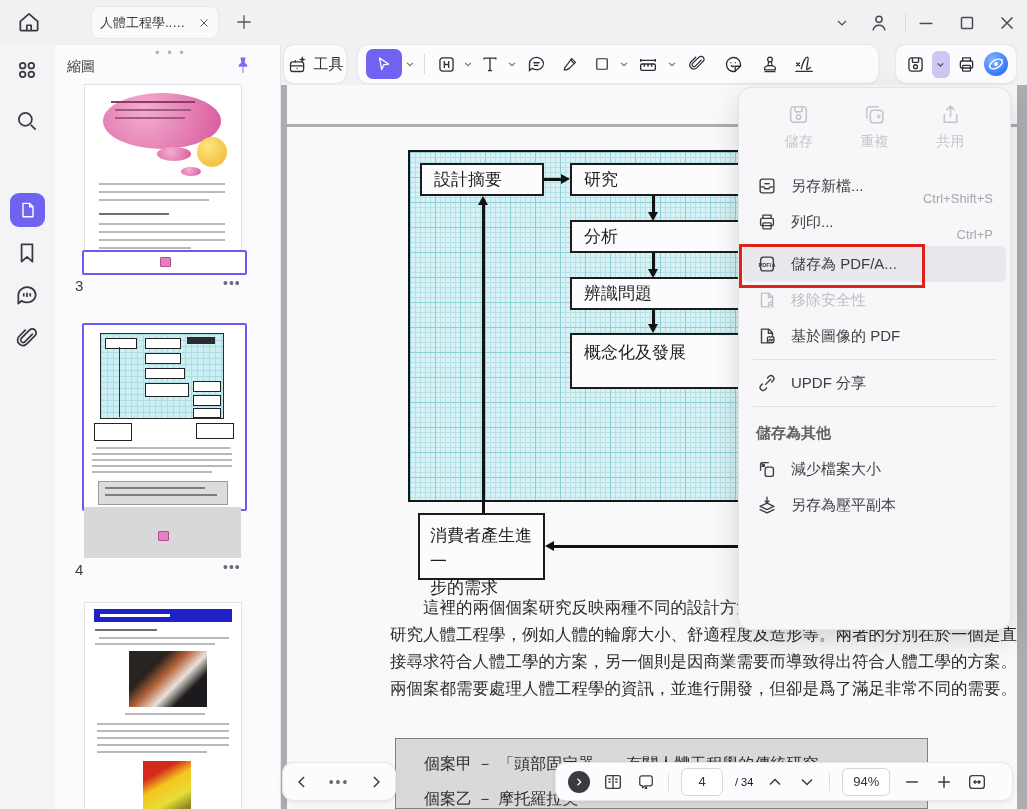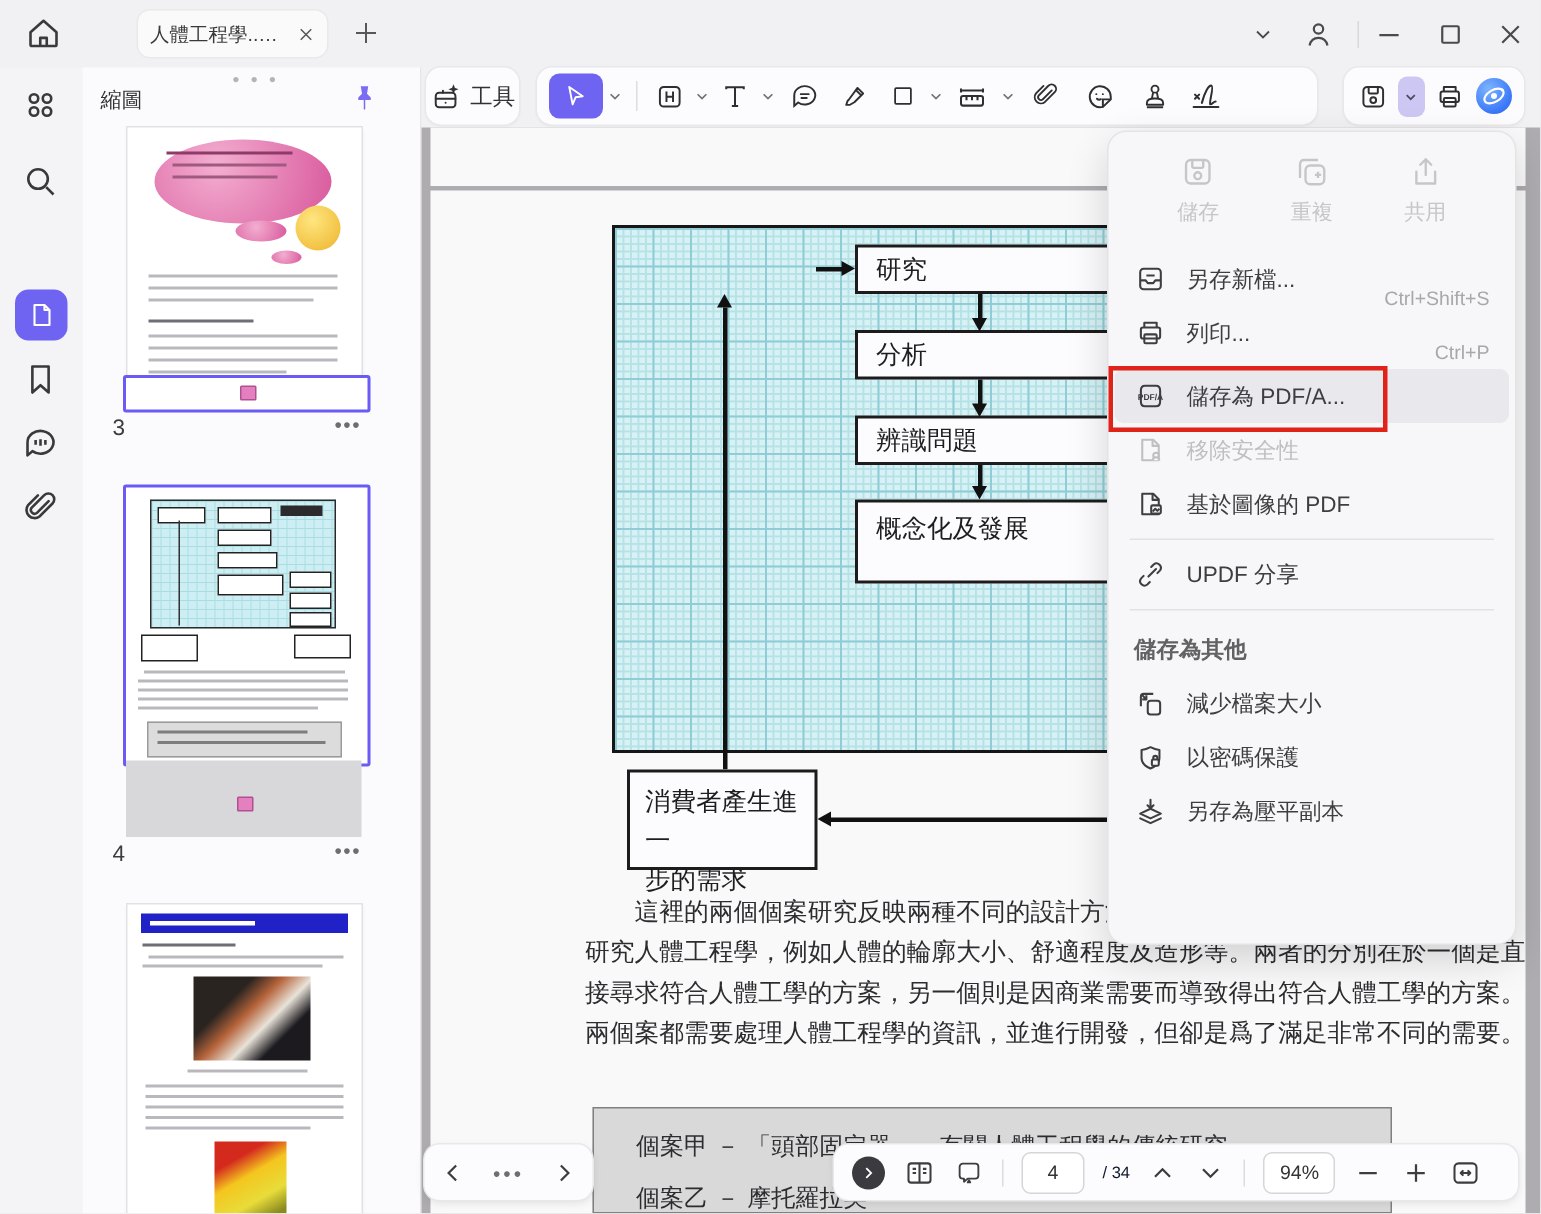--- a/index.html
+++ b/index.html
@@ -290,20 +290,23 @@
 
     </div>
   </div>
 
   <div class="docarea">
     <div class="page3"></div>
     <div class="page4">
 
       <div class="grid"></div>
 
+      <div class="fbox" style="left:133px;top:36px;width:124px;height:33px">
+          <span>設計摘要</span>
+        </div>
       <div class="fbox" style="left:283px;top:36px;width:388px;height:33px">
           <span>研究</span>
         </div>
       <div class="fbox" style="left:283px;top:93px;width:388px;height:33px">
           <span>分析</span>
         </div>
       <div class="fbox" style="left:283px;top:150px;width:388px;height:33px">
           <span>辨識問題</span>
         </div>
       <div class="fbox top" style="left:283px;top:206px;width:388px;height:56px">
@@ -589,30 +592,20 @@
       <span class="mic">
           <svg viewBox="0 0 24 24" stroke="currentColor" stroke-width="1.5" fill="none" stroke-linejoin="round">
             <rect x="10" y="10" width="9" height="10" rx="2"></rect>
             <path d="M5 14V7a2 2 0 0 1 2-2h7"></path>
             <path d="M5.5 5.5 9 9M9 6v3H6"></path>
           </svg>
         </span>
       <span>減少檔案大小</span>
     </div>
 
-    <div class="mi">
-      <span class="mic">
-          <svg viewBox="0 0 24 24" stroke="currentColor" stroke-width="1.5" fill="none" stroke-linejoin="round">
-            <path d="M12 4.5c2.5 1.3 4.5 1.8 6.5 2v6c0 3.5-2.8 6-6.5 7.5-3.7-1.5-6.5-4-6.5-7.5v-6c2-.2 4-.7 6.5-2z"></path>
-            <rect x="13" y="13.5" width="5" height="4.5" rx="1" fill="#f7f6f8"></rect>
-            <path d="M14 13.5v-1.2a1.5 1.5 0 0 1 3 0v1.2"></path>
-          </svg>
-        </span>
-      <span>以密碼保護</span>
-    </div>
 
     <div class="mi">
       <span class="mic">
           <svg viewBox="0 0 24 24" stroke="currentColor" stroke-width="1.5" fill="none" stroke-linecap="round" stroke-linejoin="round">
             <path d="M12 9.5V3.5M9.8 7.5 12 9.7 14.2 7.5"></path>
             <path d="M4.5 13.5 12 10l7.5 3.5L12 17z"></path>
             <path d="M4.5 17 12 20.5 19.5 17"></path>
           </svg>
         </span>
       <span>另存為壓平副本</span>

